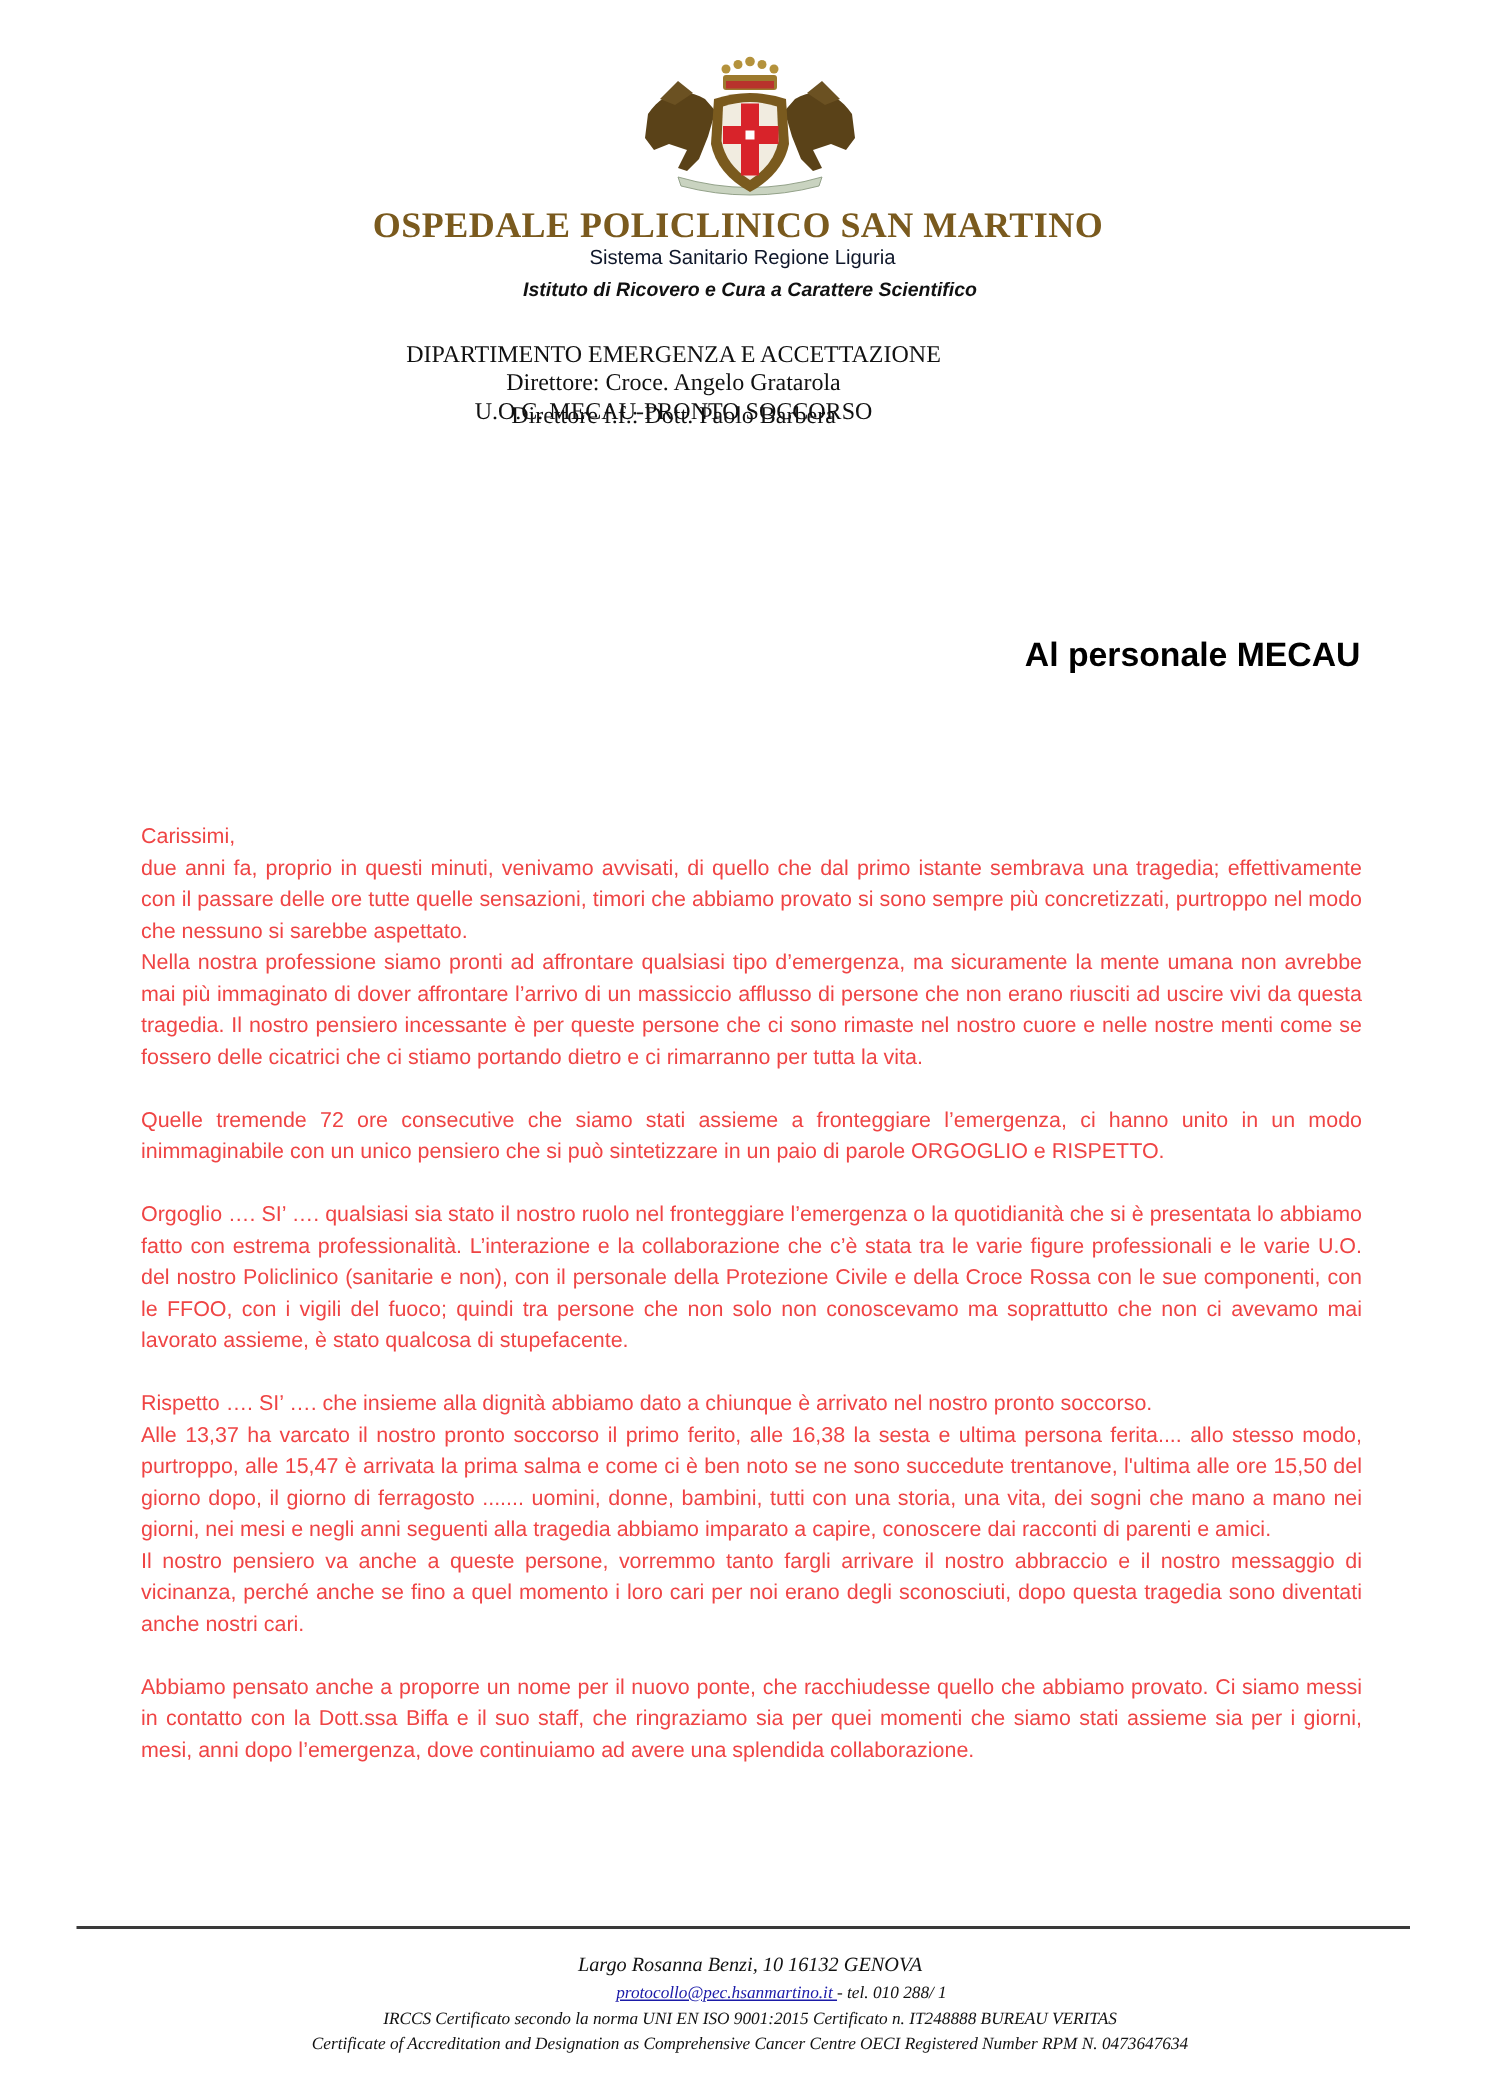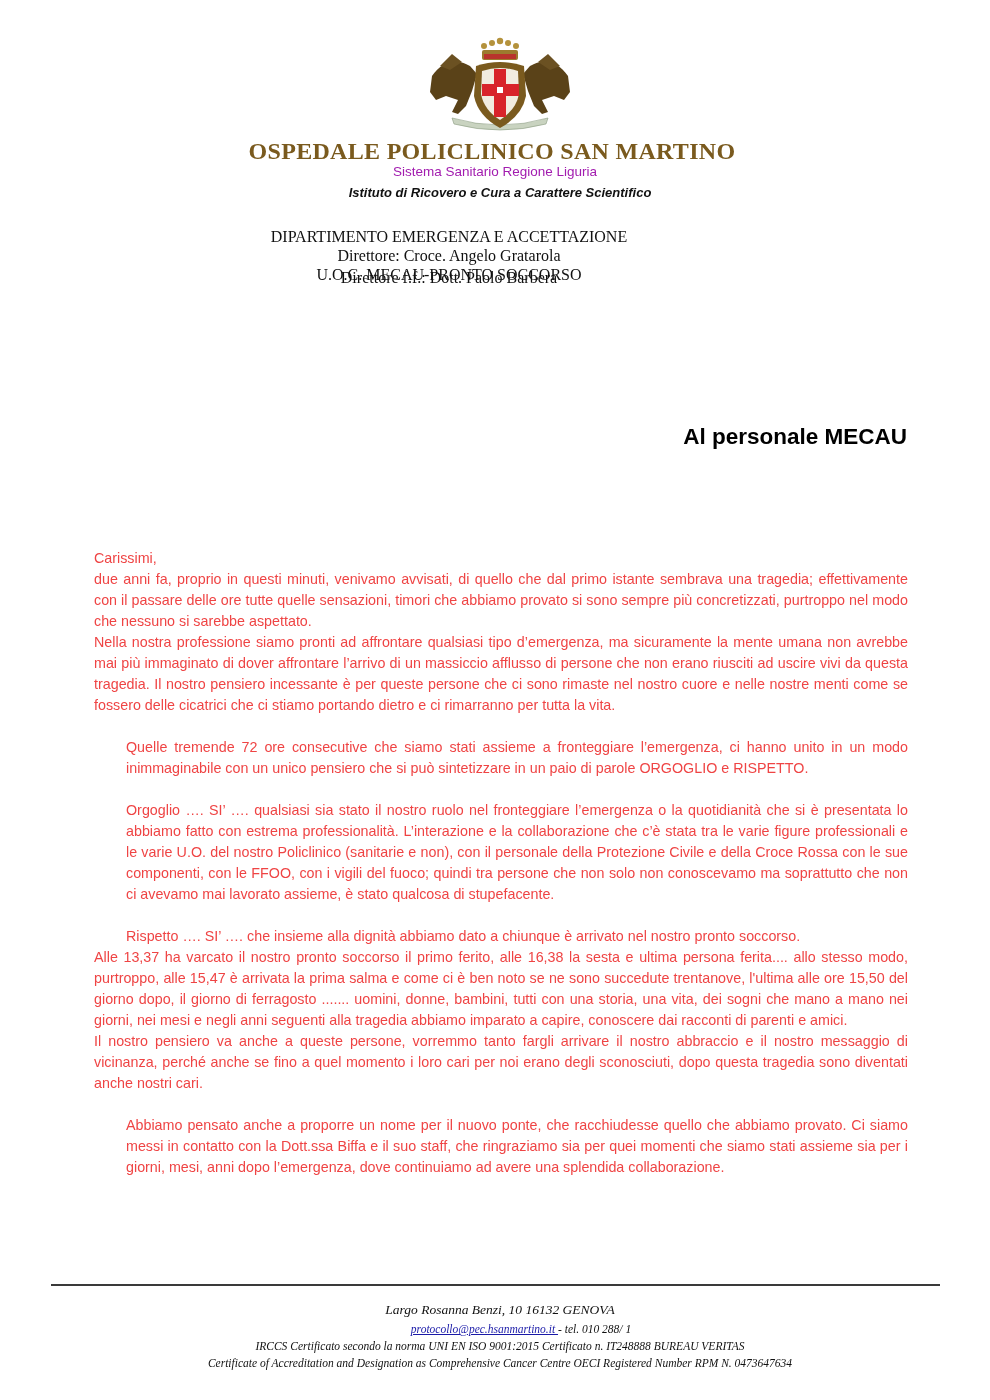--- a/index.html
+++ b/index.html
@@ -29,21 +29,21 @@
       font-size: 24px;
       letter-spacing: 0.3px;
       color: #7a5a1e;
       margin-left: 32px;
     }
     #hosp-sub {
       left: 0; width: 990px; top: 164px;
       text-align: center;
       font-family: "Liberation Sans", sans-serif;
       font-size: 13.5px;
-      color: #a21caf;
+      color: #0f172a;
     }
     #hosp-irccs {
       left: 0; width: 1000px; top: 185px;
       text-align: center;
       font-family: "Liberation Sans", sans-serif;
       font-style: italic;
       font-weight: bold;
       font-size: 13px;
       color: #111;
     }
@@ -76,21 +76,21 @@
       left: 94px; top: 548px; width: 814px;
       font-family: "Liberation Sans", sans-serif;
       font-size: 14.3px;
       line-height: 21px;
       color: #ef4444;
     }
     #letter p {
       margin: 0;
       text-align: justify;
     }
-    #letter p.gap { margin-top: 21px; margin-left: 32px; }
+    #letter p.gap { margin-top: 21px; }
 
     
     #footer-rule {
       left: 51px; top: 1284px; width: 889px; height: 0;
       border-top: 2px solid #3a3a3a;
     }
     .foot {
       left: 0; width: 1000px; text-align: center;
       font-family: "Liberation Serif", serif;
       font-style: italic;

